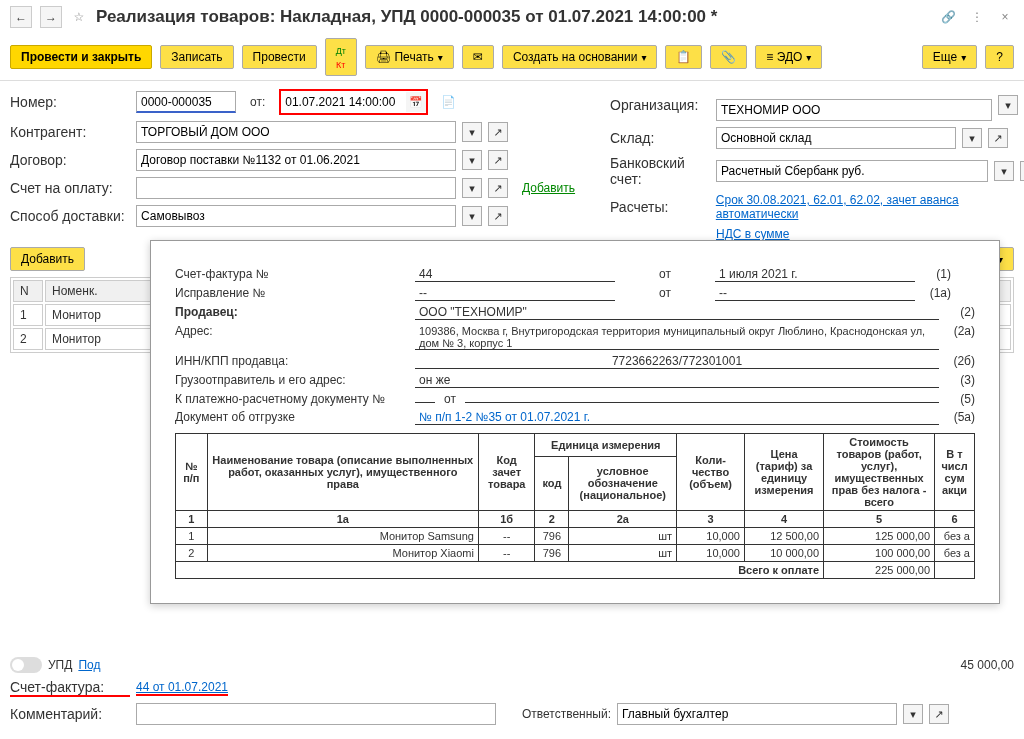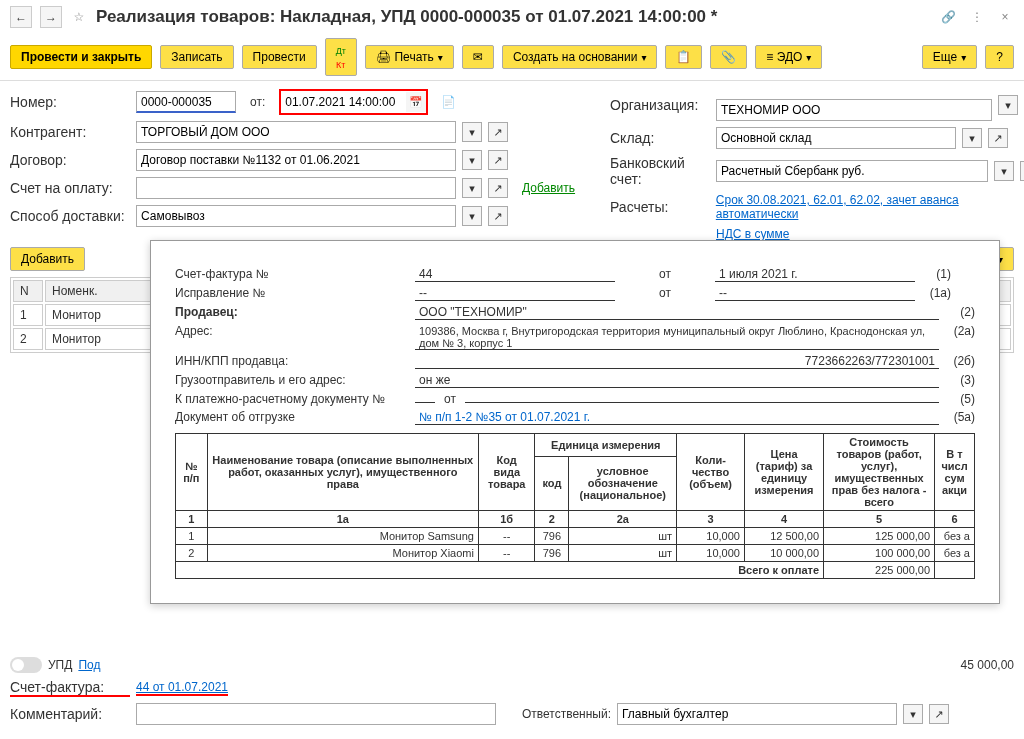--- a/index.html
+++ b/index.html
@@ -197,21 +197,21 @@
     <div class="ov-val-line" style="text-align:left">ООО "ТЕХНОМИР"</div>
     <div class="ov-code">(2)</div>
   </div>
   <div class="ov-row">
     <div class="ov-label">Адрес:</div>
     <div class="ov-val-line" style="text-align:left;font-size:11px">109386, Москва г, Внутригородская территория муниципальный округ Люблино, Краснодонская ул, дом № 3, корпус 1</div>
     <div class="ov-code">(2а)</div>
   </div>
   <div class="ov-row">
     <div class="ov-label">ИНН/КПП продавца:</div>
-    <div class="ov-val-line" style="text-align:right">7723662263/772301001</div>
+    <div class="ov-val-line" style="text-align:center">7723662263/772301001</div>
     <div class="ov-code">(2б)</div>
   </div>
   <div class="ov-row">
     <div class="ov-label">Грузоотправитель и его адрес:</div>
     <div class="ov-val-line" style="text-align:left">он же</div>
     <div class="ov-code">(3)</div>
   </div>
   <div class="ov-row">
     <div class="ov-label">К платежно-расчетному документу №</div>
     <div class="ov-val-line" style="flex:0 0 20px"></div>
@@ -224,21 +224,21 @@
     <div class="ov-val-line red-underline" style="text-align:left;color:#0066cc">№ п/п 1-2 №35 от 01.07.2021 г.</div>
     <div class="ov-code">(5а)</div>
   </div>
 
   <table class="sf-table">
     <tbody>
         <tr>
       <th rowspan="2" style="width:28px">№
 п/п</th>
       <th rowspan="2" style="width:240px">Наименование товара (описание выполненных работ, оказанных услуг), имущественного права</th>
-      <th rowspan="2" style="width:50px">Код вида товара</th>
+      <th rowspan="2" style="width:50px">Код зачет товара</th>
       <th colspan="2">Единица измерения</th>
       <th rowspan="2" style="width:60px">Коли-чество (объем)</th>
       <th rowspan="2" style="width:70px">Цена (тариф) за единицу измерения</th>
       <th rowspan="2" style="width:90px">Стоимость товаров (работ, услуг), имущественных прав без налога - всего</th>
       <th rowspan="2" style="width:35px">В т числ сум акци</th>
     </tr>
     <tr>
       <th style="width:30px">код</th>
       <th style="width:80px">условное обозначение (национальное)</th>
     </tr>

